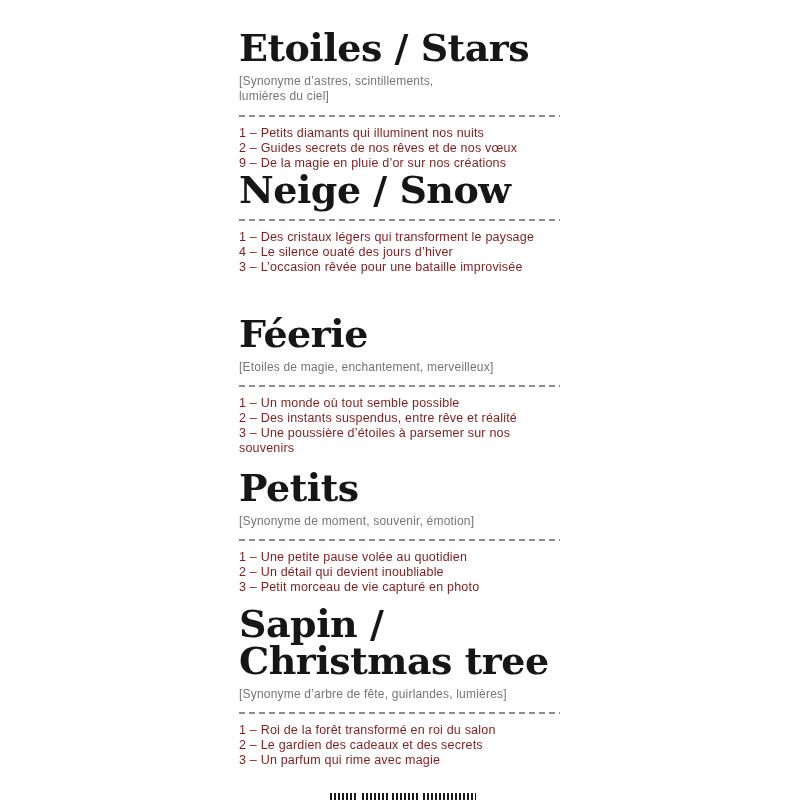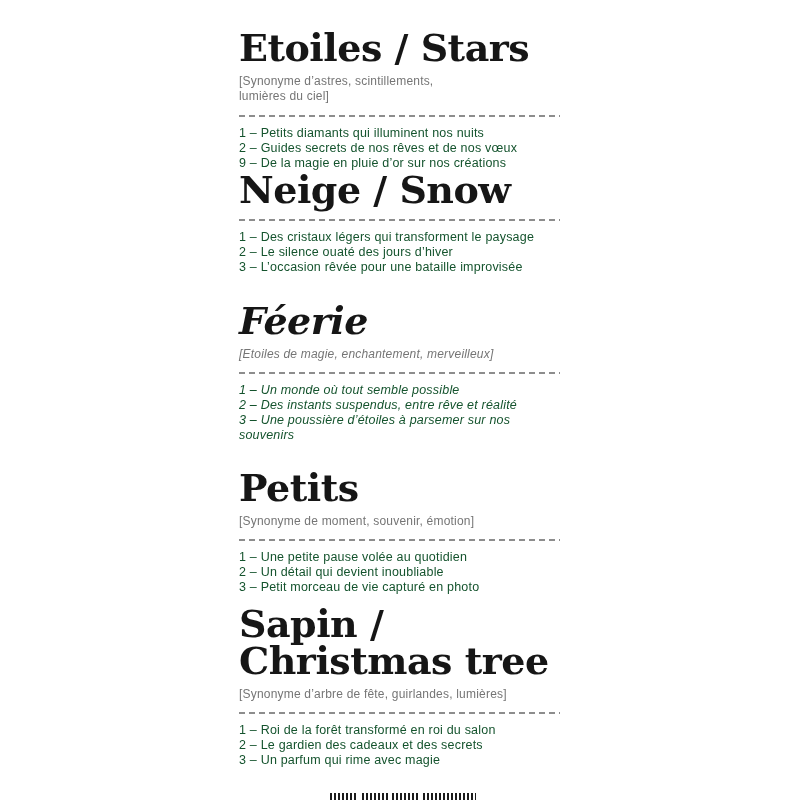--- a/index.html
+++ b/index.html
@@ -47,21 +47,21 @@
     background: repeating-linear-gradient(90deg, #8d8d8d 0 6px, transparent 6px 10px);
   }
   .defs {
     margin-top: 9px;
   }
   .def {
     margin: 0;
     font-size: 12.5px;
     line-height: 15px;
     letter-spacing: 0.2px;
-    color: #14532d;
+    color: #7f1d1d;
     white-space: pre-line;
   }
   .barcode {
     position: absolute;
     left: 330px;
     top: 793px;
     height: 7px;
     display: flex;
     gap: 4px;
     overflow: hidden;
@@ -91,26 +91,26 @@
       <p class="def">2 – Guides secrets de nos rêves et de nos vœux</p>
       <p class="def">9 – De la magie en pluie d’or sur nos créations</p>
     </div>
   </section>
 
   <section class="entry" style="top: 172px;">
     <h1 class="entry-title">Neige / Snow</h1>
     <div class="dashes"></div>
     <div class="defs">
       <p class="def">1 – Des cristaux légers qui transforment le paysage</p>
-      <p class="def">2 – Le silence ouaté des jours d’hiver</p>
+      <p class="def">4 – Le silence ouaté des jours d’hiver</p>
       <p class="def">3 – L’occasion rêvée pour une bataille improvisée</p>
     </div>
   </section>
 
-  <section class="entry" style="top: 303px; font-style: italic;">
+  <section class="entry" style="top: 316px;">
     <h1 class="entry-title">Féerie</h1>
     <p class="entry-syn">[Etoiles de magie, enchantement, merveilleux]</p>
     <div class="dashes"></div>
     <div class="defs">
       <p class="def">1 – Un monde où tout semble possible</p>
       <p class="def">2 – Des instants suspendus, entre rêve et réalité</p>
       <p class="def">3 – Une poussière d’étoiles à parsemer sur nos
 souvenirs</p>
     </div>
   </section>

